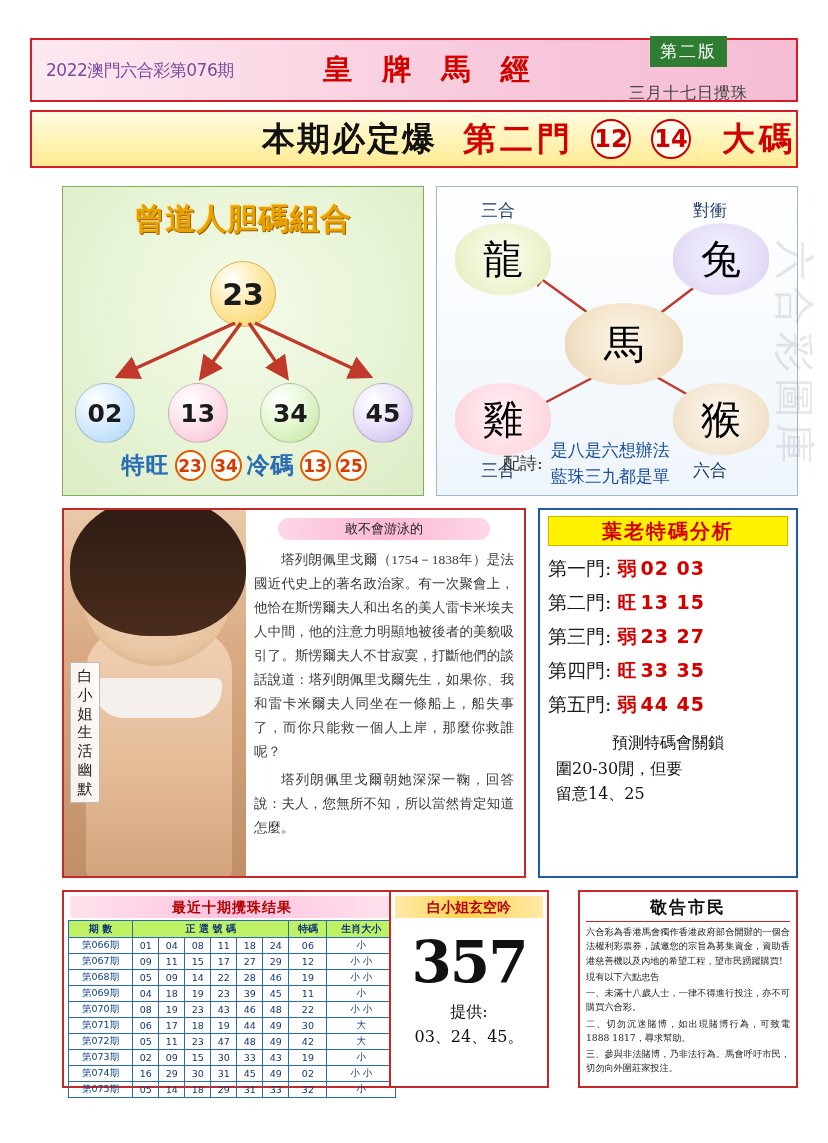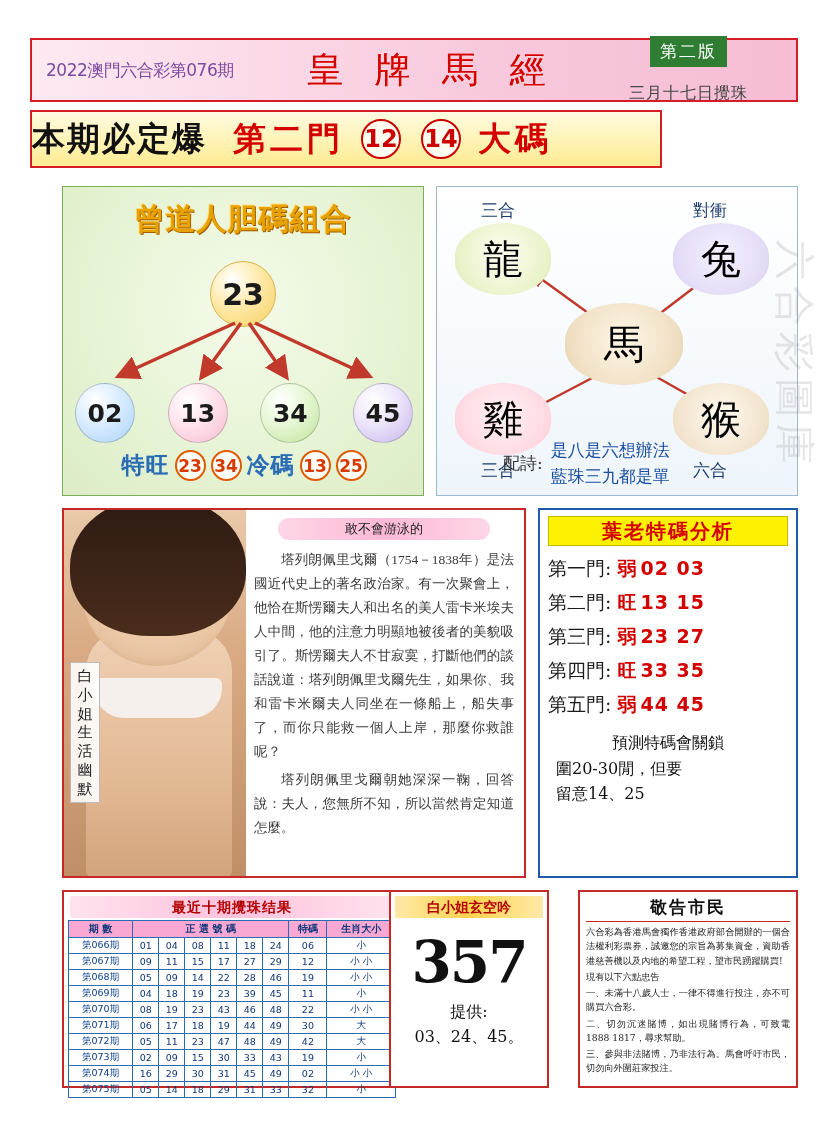--- a/index.html
+++ b/index.html
@@ -22,53 +22,53 @@
     background: linear-gradient(90deg,#fde9f2 0%, #fbd7e6 35%, #f8c8dc 60%, #f6bdd4 100%);
     display:flex; align-items:center;
   }
   .hdr-left {
     width:250px; padding-left:14px;
     font-size:17px; color:#7b4a9e; letter-spacing:-0.5px;
     font-family:"DejaVu Sans","Liberation Sans",sans-serif;
   }
   .hdr-center { flex:1; text-align:center; }
   .hdr-title {
-    font-size:36px; font-weight:normal; letter-spacing:10px;
+    font-size:29px; font-weight:bold; letter-spacing:10px;
     font-family:"DejaVu Serif","Liberation Serif",serif;
     background: linear-gradient(#ff2a2a,#b50000);
     -webkit-background-clip:text; background-clip:text; color:#d40000;
     text-shadow: 1px 1px 0 #ffd9d9;
   }
   .hdr-right { width:215px; text-align:center; }
   .hdr-edition {
     display:inline-block; background:#2e7d32; color:#fff;
     font-size:17px; padding:4px 10px; letter-spacing:2px;
     font-family:Liberation Sans, sans-serif;
   }
   .hdr-date { font-size:16px; color:#444; margin-top:16px; letter-spacing:1px;
     font-family:"DejaVu Serif","Liberation Serif",serif; }
 
   
   .banner {
-    position:absolute; left:30px; top:110px; width:632px; height:58px;
+    position:absolute; left:30px; top:110px; width:768px; height:58px;
     border:2px solid #d71d24;
     background: linear-gradient(180deg,#fffbe2 0%, #fff4b8 50%, #ffeb93 100%);
-    display:flex; align-items:center; justify-content:flex-start; gap:14px;
+    display:flex; align-items:center; justify-content:flex-end; gap:14px;
     font-family:"DejaVu Serif","Liberation Serif",serif;
   }
   .banner .b1 { font-size:33px; font-weight:bold; color:#111; letter-spacing:2px; }
   .banner .b2 { font-size:33px; font-weight:bold; color:#d40000; letter-spacing:4px; margin-left:12px;}
   .banner .num-circle {
     width:40px;height:40px;border-radius:50%;
     border:2px solid #c00; color:#c00; font-size:24px; font-weight:bold;
     display:inline-flex;align-items:center;justify-content:center;
     background:#fffdf0; margin:0 3px;
     font-family:"DejaVu Sans","Liberation Sans",sans-serif;
   }
-  .banner .b3 { font-size:33px; font-weight:bold; color:#d40000; letter-spacing:4px; }
+  .banner .b3 { font-size:33px; font-weight:bold; color:#d40000; letter-spacing:4px; margin-left:14px;}
 
   
   .greenbox {
     position:absolute; left:62px; top:186px; width:362px; height:310px;
     border:1px solid #7fae5a;
     background: radial-gradient(circle at 50% 40%, #f4fbe9 0%, #e6f3d4 60%, #dcecc5 100%);
   }
   .gb-title {
     text-align:center; margin-top:12px;
     font-size:30px; font-weight:bold; letter-spacing:1px;
@@ -225,21 +225,21 @@
     font-family:"DejaVu Serif","Liberation Serif",serif;
   }
   table.res {
     width:328px; margin:0 auto; border-collapse:collapse;
     font-size:9.5px; font-family:"DejaVu Sans","Liberation Sans",sans-serif;
   }
   table.res th, table.res td {
     border:1px solid #2b6cb0; padding:1px 2px; text-align:center; color:#10367a;
     height:14px;
   }
-  table.res th { background:#f9a8d4; font-weight:bold; font-size:10px; }
+  table.res th { background:#bef264; font-weight:bold; font-size:10px; }
   table.res td.period { color:#0b3f8f; white-space:nowrap; }
 
   
   .lucky {
     position:absolute; left:389px; top:890px; width:160px; height:198px;
     border:2px solid #c62828; background:#fff;
   }
   .lucky-title {
     margin:4px; height:22px; background: linear-gradient(90deg,#ffe9a8,#ffd34d,#ffe9a8);
     text-align:center; line-height:22px; font-size:14px; font-weight:bold; color:#b30000;

